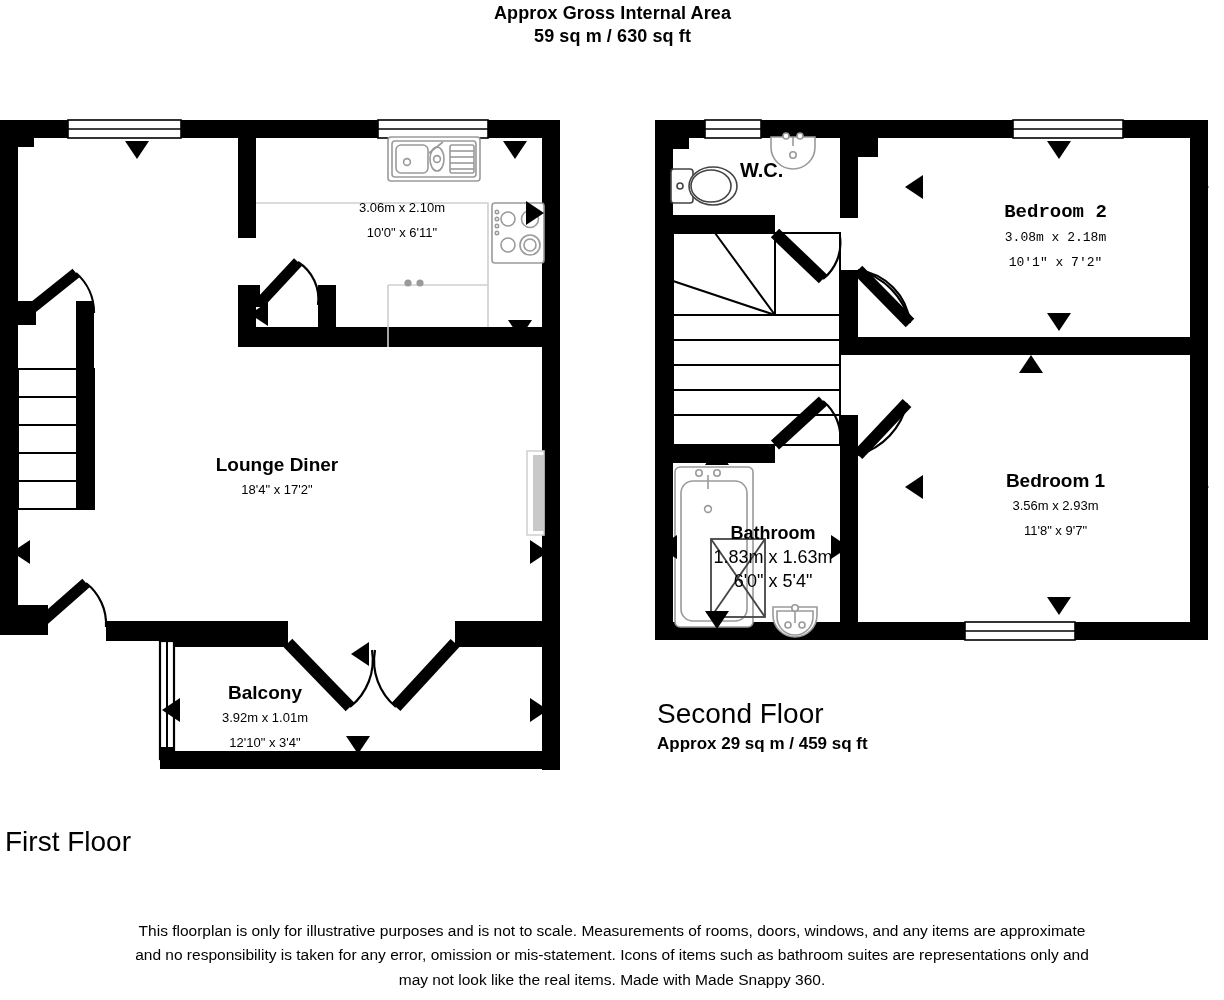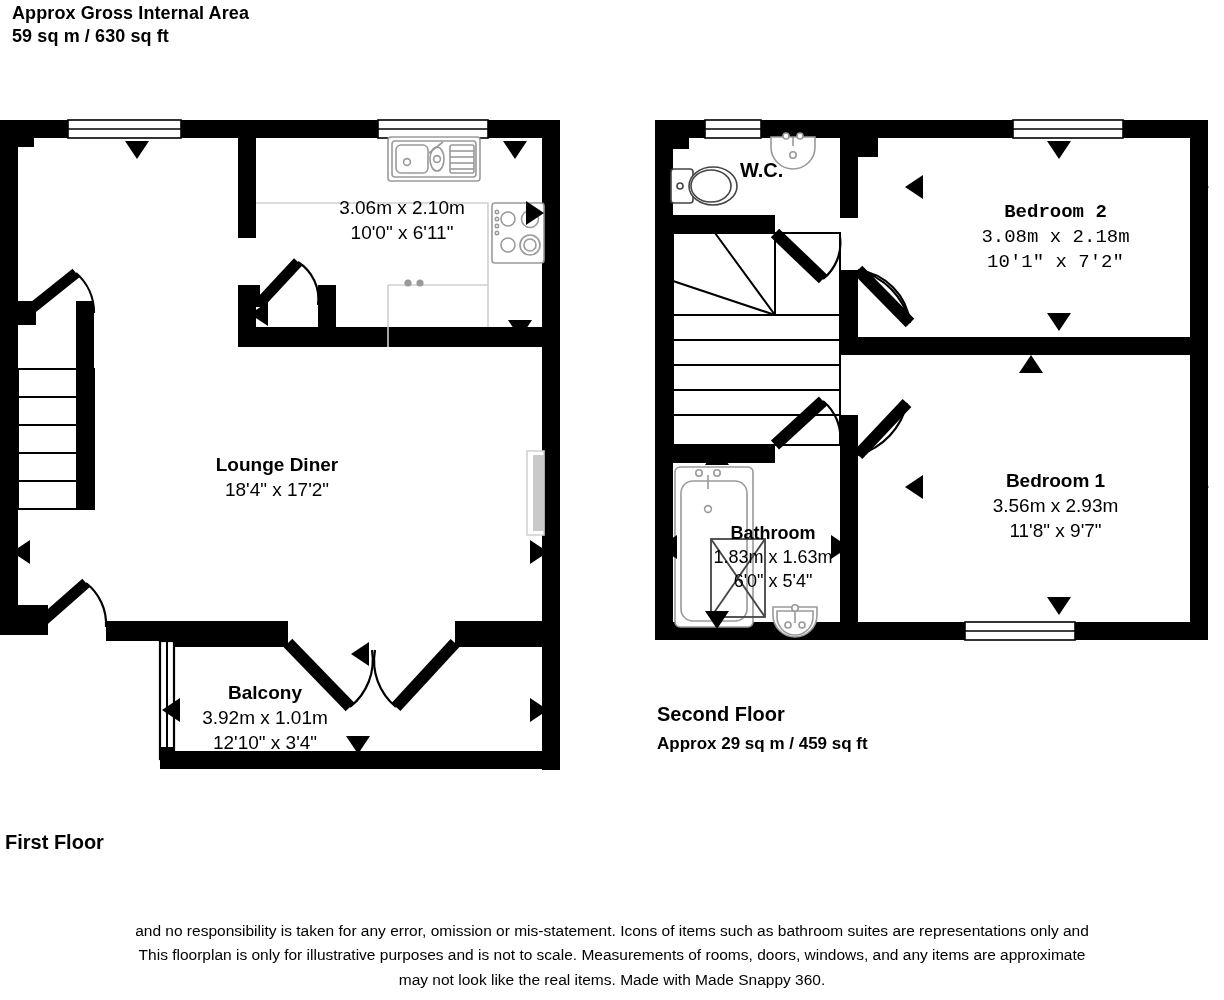--- a/index.html
+++ b/index.html
@@ -13,37 +13,38 @@
     position: relative;
     font-family: "Liberation Sans", sans-serif;
     color: #000;
     overflow: hidden;
   }
   #stage { position: absolute; inset: 0; }
 
   
   .hdr {
     position: absolute;
-    left: 12px; right: 0; top: 2px;
+    left: 1px; right: 0; top: 2px;
+    text-align: center;
     font-weight: bold;
     font-size: 18px;
     line-height: 23px;
     letter-spacing: 0.1px;
   }
 
   
   .plan { position: absolute; }
   .plan svg { display: block; }
 
   
   .floor-caption { position: absolute; }
   .floor-caption .fc-title {
-    font-size: 20px;
+    font-size: 28px;
     line-height: 32px;
-    font-weight: bold;
+    font-weight: normal;
     white-space: nowrap;
   }
   .floor-caption .fc-sub {
     font-size: 17px;
     line-height: 24px;
     font-weight: bold;
     white-space: nowrap;
     margin-top: 2px;
   }
 
@@ -53,21 +54,21 @@
     text-align: center;
     white-space: nowrap;
     pointer-events: none;
   }
   .room-label .rl-name {
     font-size: 19px;
     line-height: 25px;
     font-weight: bold;
   }
   .room-label .rl-dim {
-    font-size: 19px;
+    font-size: 13px;
     line-height: 25px;
     font-weight: normal;
   }
   .room-label.small .rl-name { font-size: 18px; line-height: 24px; }
   .room-label.small .rl-dim  { font-size: 18px; line-height: 24px; }
 
   .wc-label {
     position: absolute;
     font-size: 20px;
     font-weight: bold;
@@ -415,18 +416,18 @@
   <div class="floor-caption" style="left:657px; top:698px;">
     <div class="fc-title">Second Floor</div>
     <div class="fc-sub">Approx 29 sq m / 459 sq ft</div>
   </div>
 
   <div class="floor-caption" style="left:5px; top:826px;">
     <div class="fc-title">First Floor</div>
   </div>
 
   <div class="footer">
+    <p>This floorplan is only for illustrative purposes and is not to scale. Measurements of rooms, doors, windows, and any items are approximate</p>
     <p>and no responsibility is taken for any error, omission or mis-statement. Icons of items such as bathroom suites are representations only and</p>
-    <p>This floorplan is only for illustrative purposes and is not to scale. Measurements of rooms, doors, windows, and any items are approximate</p>
     <p>may not look like the real items. Made with Made Snappy 360.</p>
   </div>
 
 </div>
 
 </body></html>

